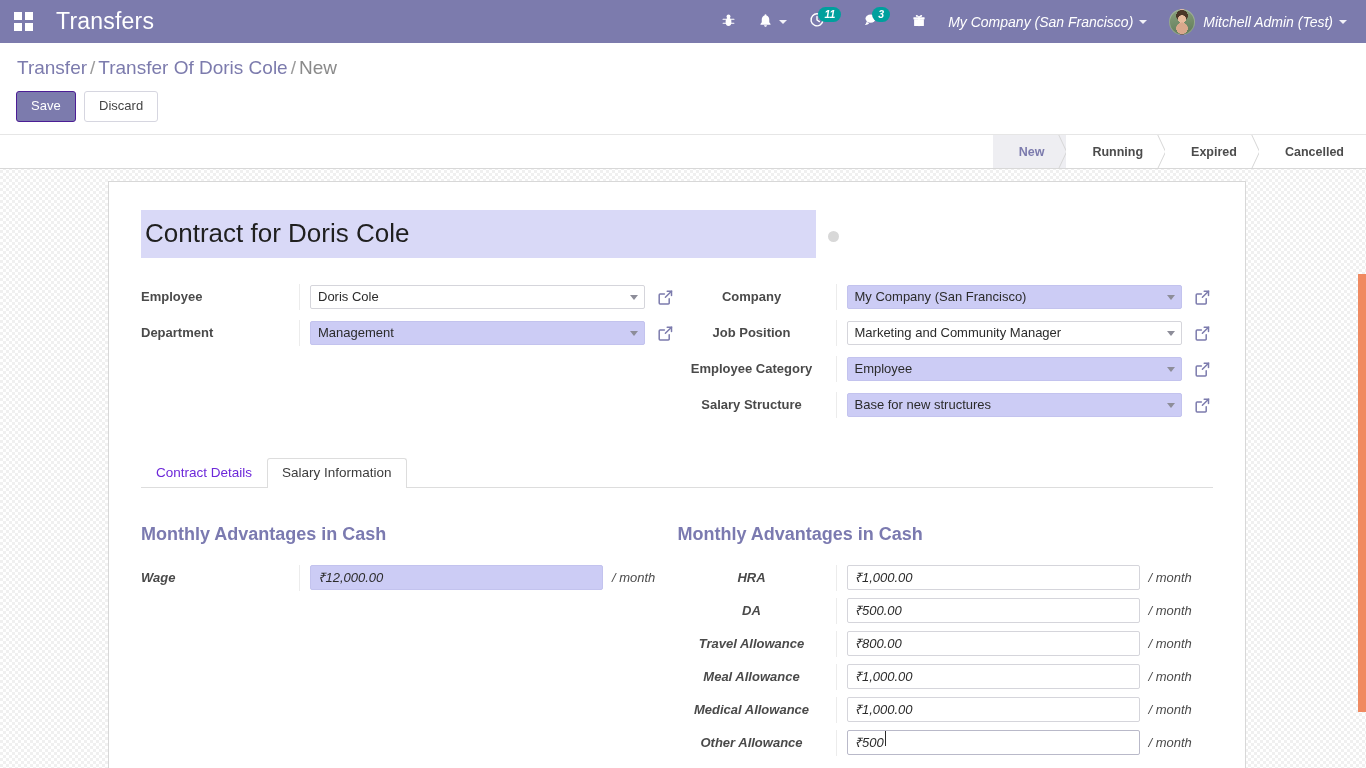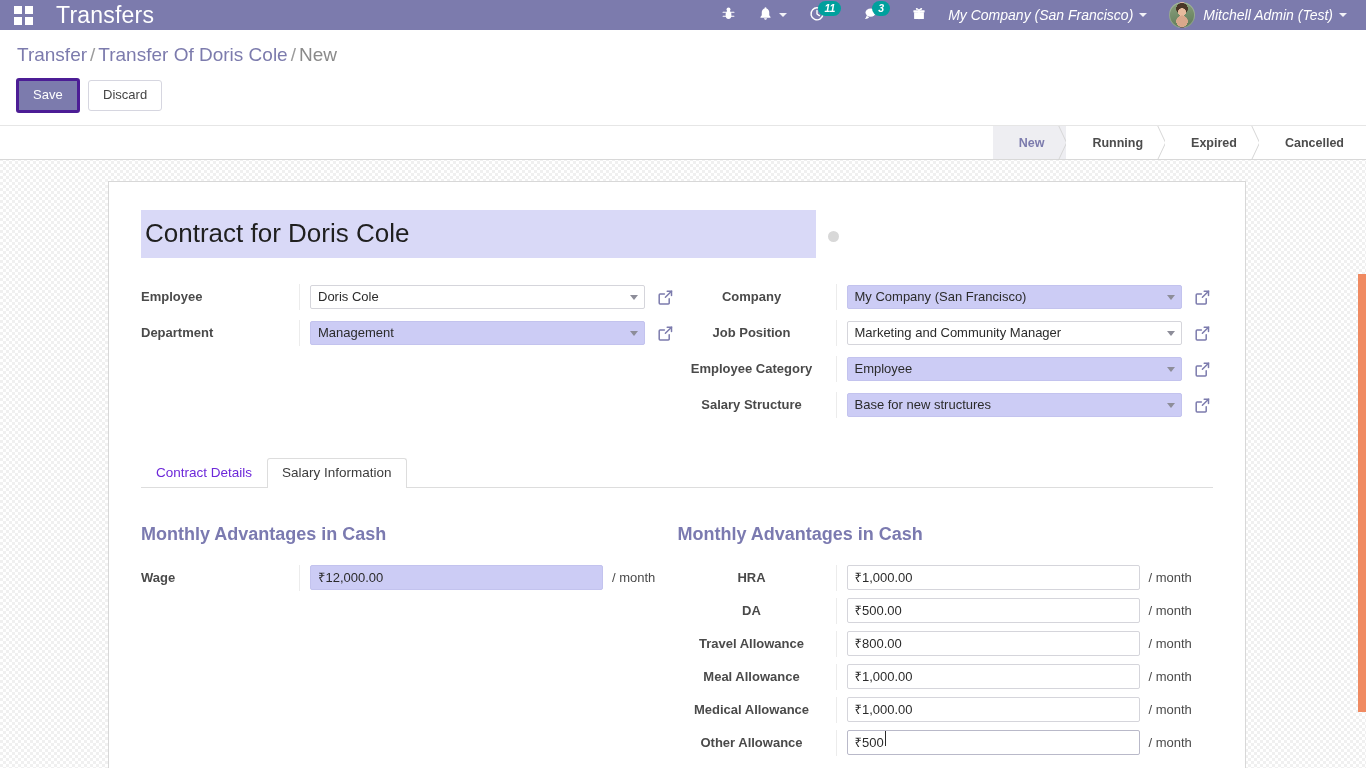--- a/index.html
+++ b/index.html
@@ -7,21 +7,21 @@
   html, body {
     width: 1366px;
     height: 768px;
     overflow: hidden;
     font-family: "Liberation Sans", sans-serif;
     background: #ffffff;
   }
 
   
   .navbar {
-    height: 30px;
+    height: 43px;
     background: #7c7bad;
     display: flex;
     align-items: center;
     position: relative;
     z-index: 20;
   }
   .apps-btn {
     width: 46px;
     height: 46px;
     display: flex;
@@ -123,21 +123,21 @@
     font-size: 13px;
     padding: 5px 14px 6px;
     border-radius: 3px;
     cursor: pointer;
     display: inline-block;
     line-height: 18px;
     margin-right: 4px;
   }
   .btn-primary {
     background: #7c7bad;
-    border: 3px solid #4c1d95;
+    border: 1px solid #4c1d95;
     color: #ffffff;
   }
   .btn-default {
     background: #ffffff;
     border: 1px solid #d6d6e0;
     color: #444444;
   }
 
   
   .statusbar-row {
@@ -360,21 +360,21 @@
     vertical-align: middle;
   }
   .suffix {
     font-size: 13px;
     color: #4a4a4a;
     margin-left: 9px;
     white-space: nowrap;
     line-height: 18px;
   }
 
-  .money-row { display: flex; align-items: center; margin-bottom: 6px; min-height: 27px; }
+  .money-row { display: flex; align-items: center; margin-bottom: 6px; min-height: 27px; font-style: italic; }
   .money-row .fld-label { width: 158px; }
   .money-row .fld-ctrl { border-left: 1px solid #ececec; padding-left: 10px; }
 
   
   .vscroll {
     position: absolute;
     right: 0;
     top: 137px;
     width: 10px;
     bottom: 0;

